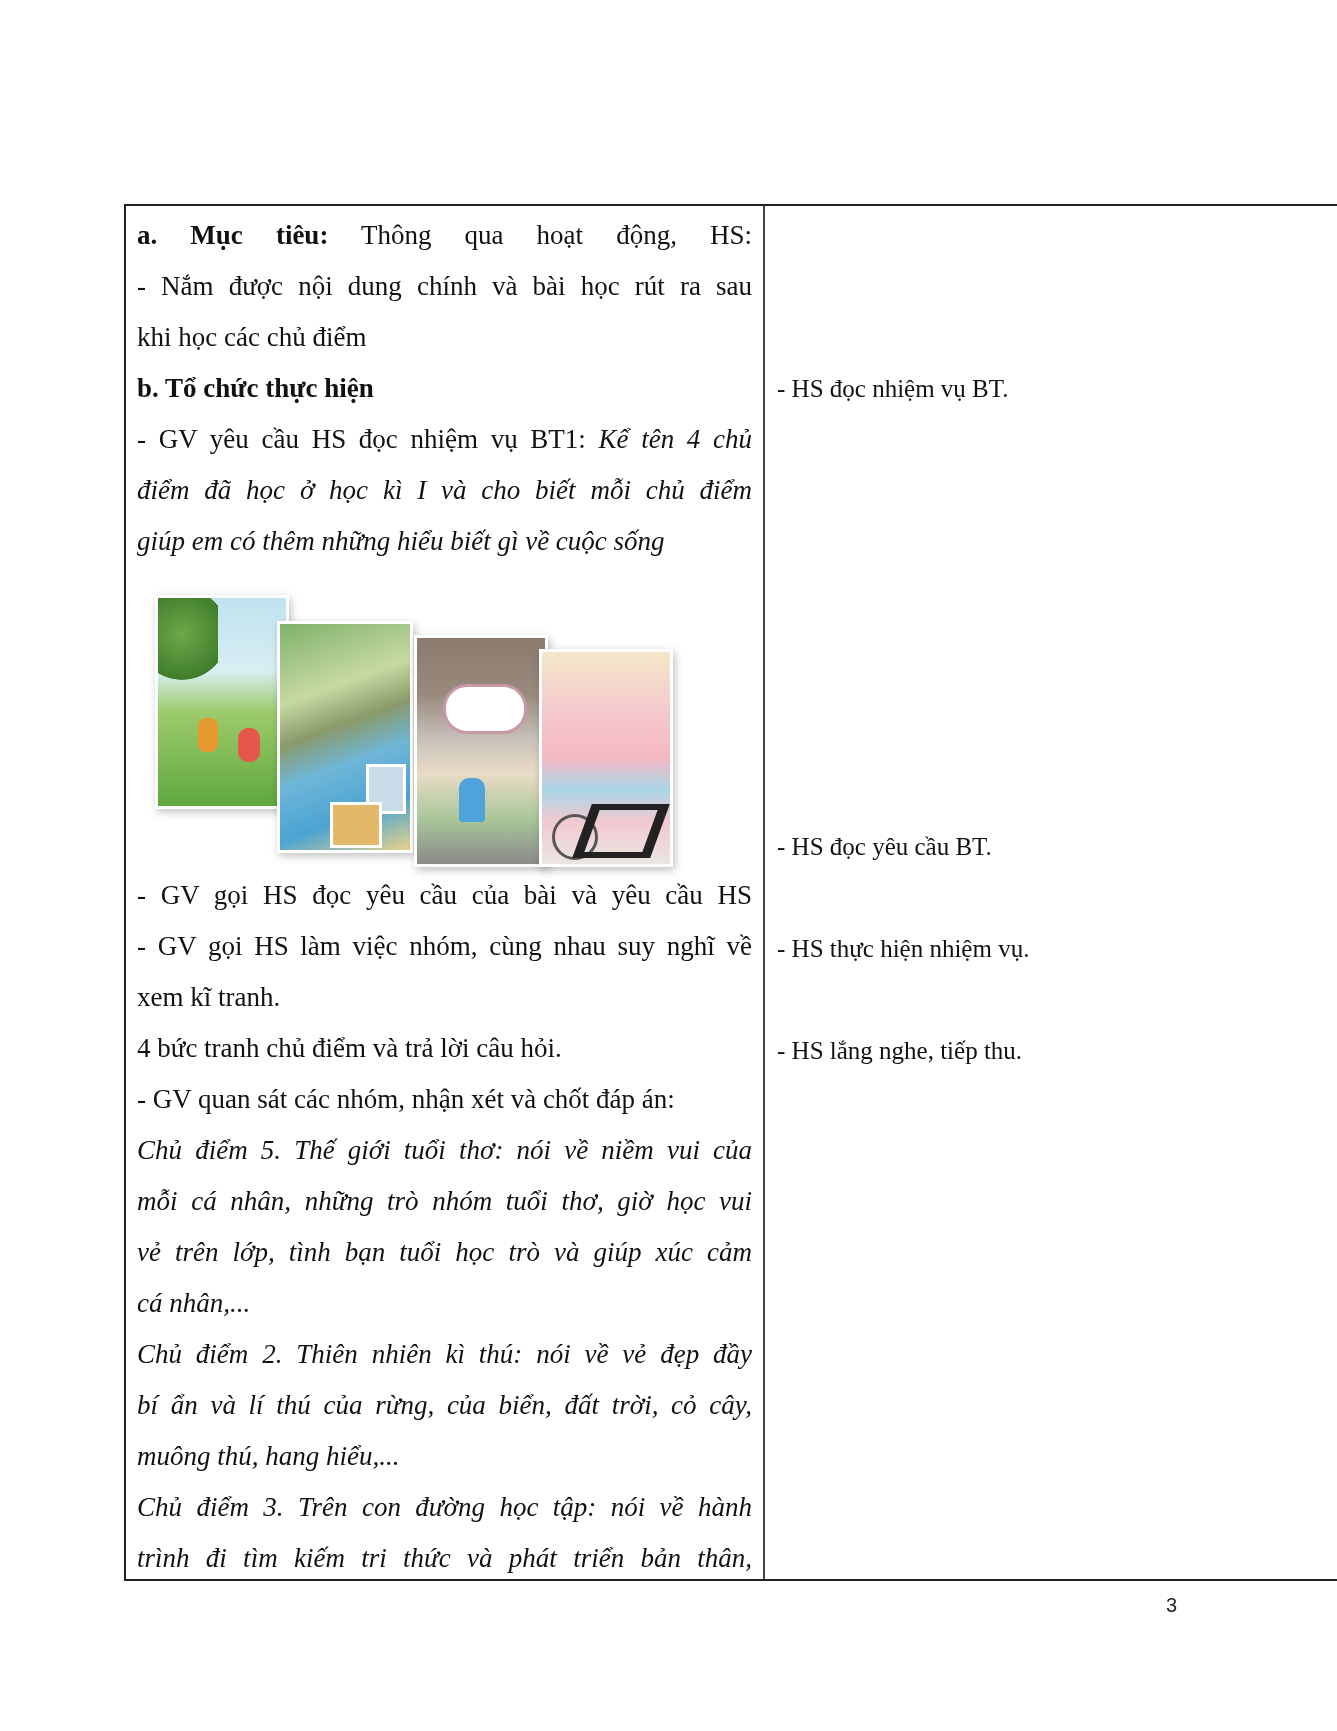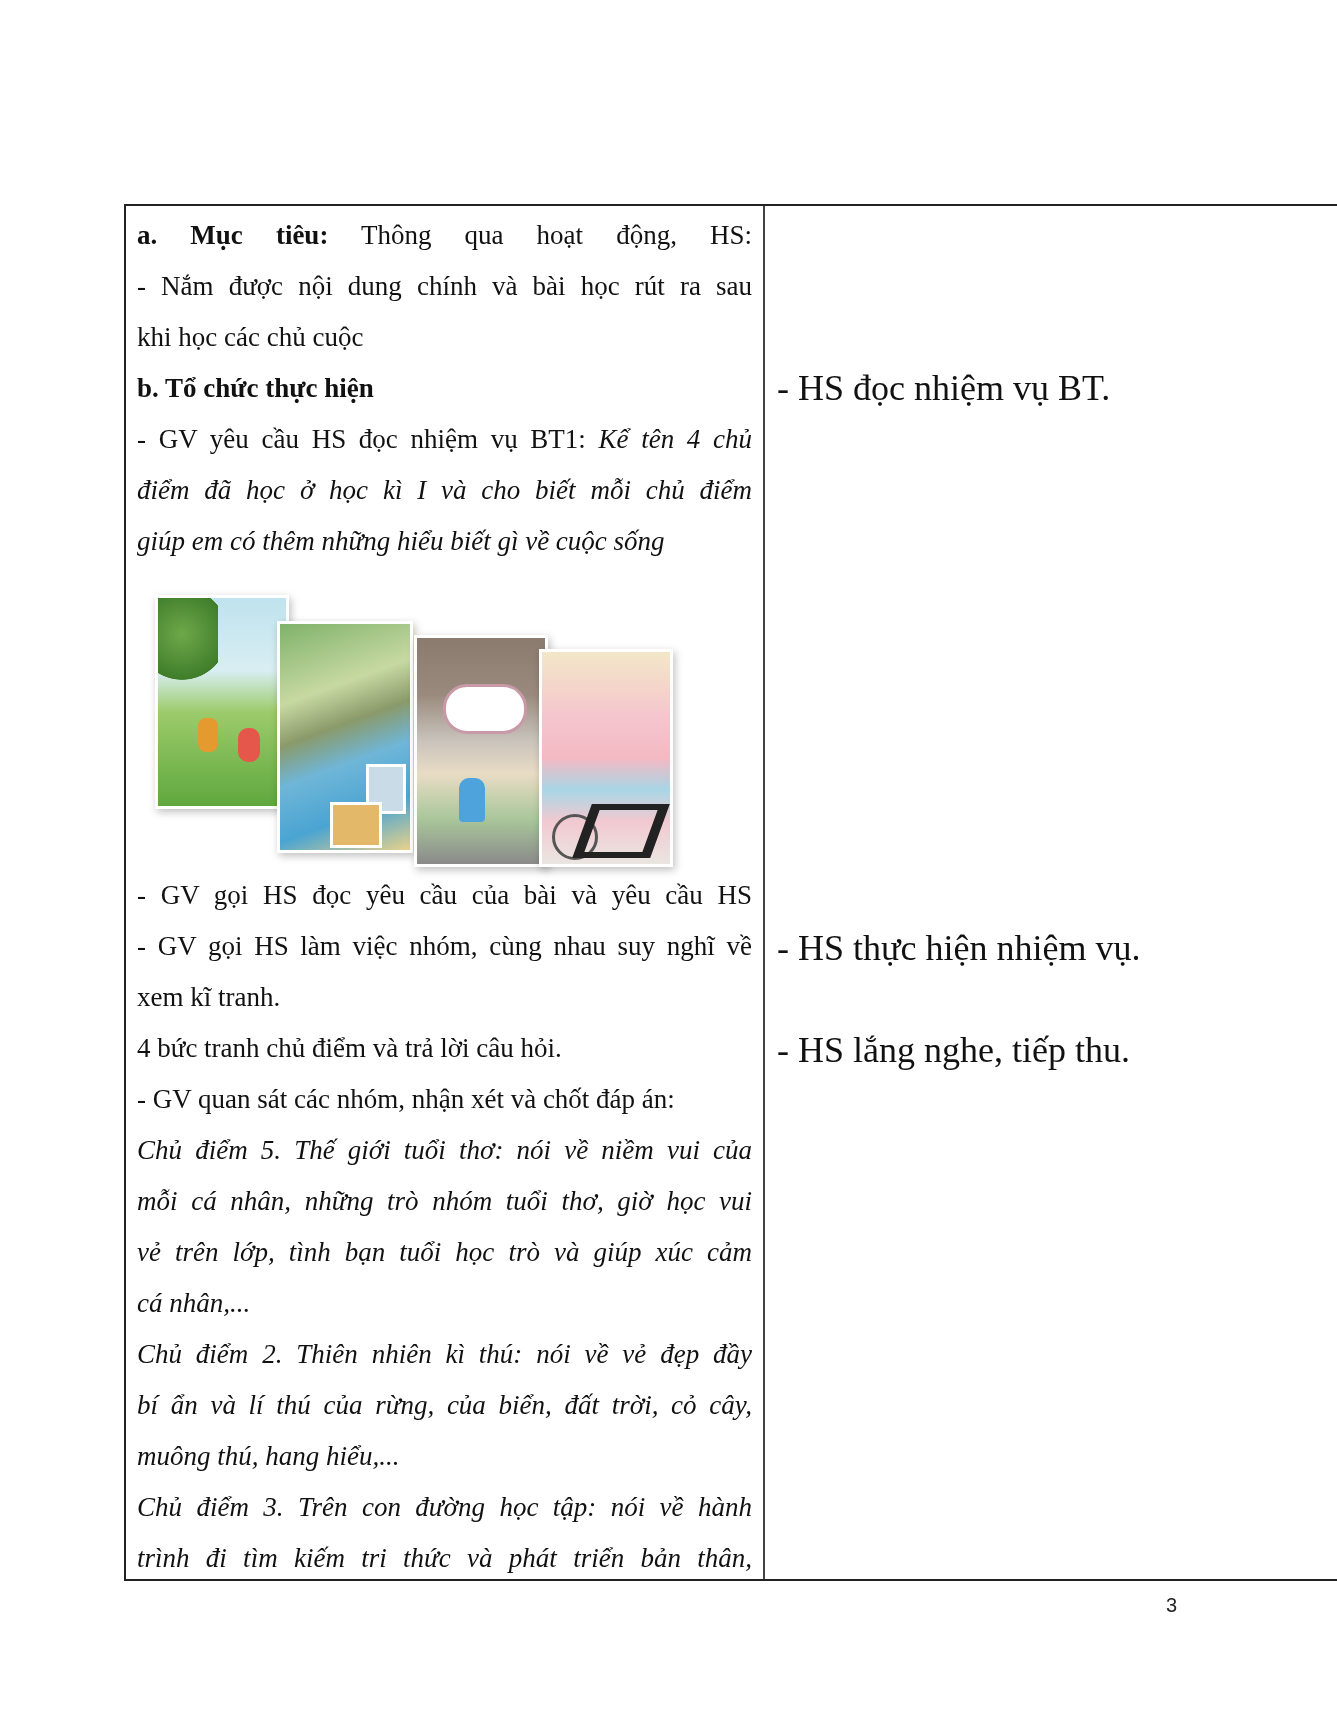--- a/index.html
+++ b/index.html
@@ -35,36 +35,36 @@
     .card2 .photo1 { position:absolute; right:4px; top:140px; width:34px; height:44px; background:#c9dbe7; border:3px solid #fff; }
     .card2 .photo2 { position:absolute; left:50px; bottom:2px; width:46px; height:40px; background:#e4b869; border:3px solid #fff; }
     .card3 { left: 277px; top: 62px; width: 128px; height: 226px;
       background: linear-gradient(180deg, #8b7a6e 0%, #9a8a7d 25%, #c8c2bb 45%, #e9dcc5 60%, #a9c79a 80%, #8a8a8a 100%); }
     .card3 .cloud { position:absolute; left:26px; top:46px; width:78px; height:44px; background:#fff; border:3px solid #c89aa8; border-radius:24px; }
     .card3 .girl { position:absolute; left:42px; top:140px; width:26px; height:44px; background:#4fa3dd; border-radius:10px 10px 4px 4px; }
     .card4 { left: 402px; top: 76px; width: 128px; height: 212px;
       background: linear-gradient(180deg, #f3e7c8 0%, #f5c6cd 30%, #f4b9c3 50%, #a9d6e6 65%, #f2c9d0 80%, #eae6e2 100%); }
     .card4 .film { position:absolute; right:10px; bottom:6px; width:58px; height:42px; border:6px solid #222; border-left-width:10px; border-right-width:10px; transform: skew(-20deg); }
     .card4 .reel { position:absolute; left:10px; bottom:4px; width:40px; height:40px; border:3px solid #555; border-radius:50%; }
-    .r-item { position: absolute; left: 12px; font-size: 36px; line-height: 51px; white-space: nowrap; }
+    .r-item { position: absolute; left: 12px; font-size: 25px; line-height: 51px; white-space: nowrap; }
     .page-number {
       position: absolute; left: 1166px; top: 1594px; font-size: 20px;
       font-family: "Liberation Sans", sans-serif; color: #222;
     }
   </style>
 </head>
 <body>
 
 <div class="page-table">
   <div class="col-left">
     <div class="line">
       <span class="b">a. Mục tiêu:</span><span> Thông qua hoạt động, HS:</span>
     </div>
     <div class="line">- Nắm được nội dung chính và bài học rút ra sau</div>
-    <div class="line last">khi học các chủ cuộc</div>
+    <div class="line last">khi học các chủ điểm</div>
     <div class="line last b">b. Tổ chức thực hiện</div>
     <div class="line">
       <span>- GV yêu cầu HS đọc nhiệm vụ BT1: </span><span class="i">Kể tên 4 chủ</span>
     </div>
     <div class="line i">điểm đã học ở học kì I và cho biết mỗi chủ điểm</div>
     <div class="line last i">giúp em có thêm những hiểu biết gì về cuộc sống</div>
 
     <div class="figure">
       <div class="card card1">
         <div class="tree"></div>
@@ -96,18 +96,19 @@
     <div class="line last i">cá nhân,...</div>
     <div class="line i">Chủ điểm 2. Thiên nhiên kì thú: nói về vẻ đẹp đầy</div>
     <div class="line i">bí ẩn và lí thú của rừng, của biển, đất trời, cỏ cây,</div>
     <div class="line last i">muông thú, hang hiểu,...</div>
     <div class="line i">Chủ điểm 3. Trên con đường học tập: nói về hành</div>
     <div class="line i">trình đi tìm kiếm tri thức và phát triển bản thân,</div>
   </div>
 
   <div class="col-right">
     <div class="r-item" style="top:157px;">- HS đọc nhiệm vụ BT.</div>
+    <div class="r-item" style="top:615px;">- HS đọc yêu cầu BT.</div>
     <div class="r-item" style="top:717px;">- HS thực hiện nhiệm vụ.</div>
     <div class="r-item" style="top:819px;">- HS lắng nghe, tiếp thu.</div>
   </div>
 </div>
 
 <div class="page-number">3</div>
 
 </body></html>

